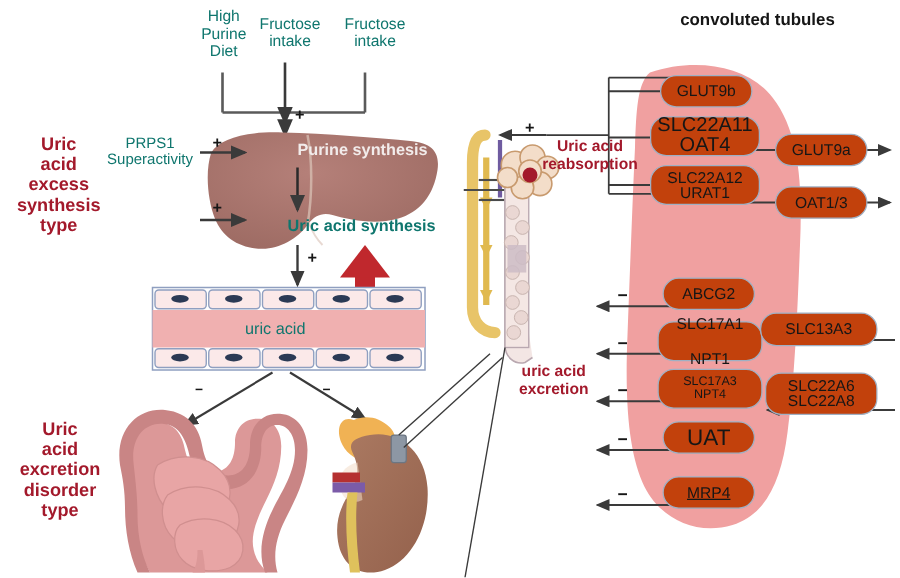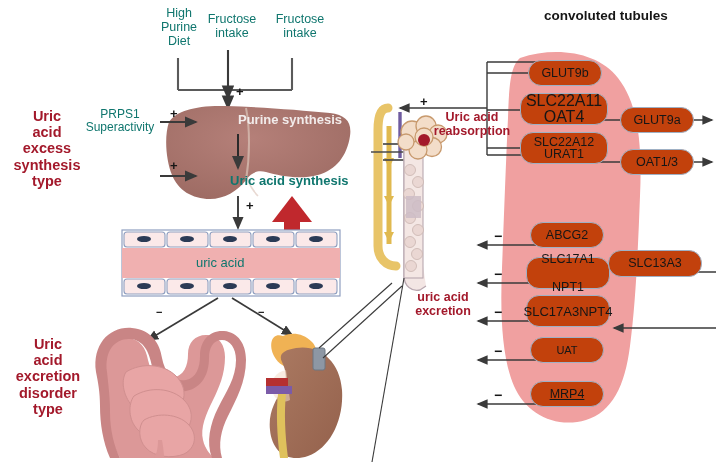--- a/index.html
+++ b/index.html
@@ -349,33 +349,37 @@
     <span>ABCG2</span>
   </div>
   <div class="minus" style="left:494px;top:228px;">−</div>
 
   <div class="pill" style="left:526px;top:257px;width:82px;height:30px;font-size:12.5px;flex-direction:column;gap:16px;">
     <span>SLC17A1</span>
     <span>NPT1</span>
   </div>
   <div class="minus" style="left:494px;top:266px;">−</div>
 
-  <div class="pill" style="left:526px;top:295px;width:82px;height:30px;font-size:13px;">
+  <div class="pill" style="left:526px;top:295px;width:82px;height:30px;font-size:10px;flex-direction:column;">
     <span>SLC17A3</span>
     <span>NPT4</span>
   </div>
   <div class="minus" style="left:494px;top:304px;">−</div>
 
-  <div class="pill" style="left:530px;top:337px;width:72px;height:24px;font-size:11px;">
+  <div class="pill" style="left:530px;top:337px;width:72px;height:24px;font-size:18px;">
     <span>UAT</span>
   </div>
   <div class="minus" style="left:494px;top:343px;">−</div>
 
   <div class="pill" style="left:530px;top:381px;width:72px;height:24px;font-size:12.5px;text-decoration:underline;">
     <span>MRP4</span>
   </div>
   <div class="minus" style="left:494px;top:387px;">−</div>
 
   <div class="pill" style="left:608px;top:250px;width:92px;height:25px;font-size:12.5px;">
     <span>SLC13A3</span>
   </div>
+  <div class="pill" style="left:612px;top:298px;width:88px;height:32px;font-size:12.5px;flex-direction:column;">
+    <span>SLC22A6</span>
+    <span>SLC22A8</span>
+  </div>
 
 </div>
 
 </body></html>

